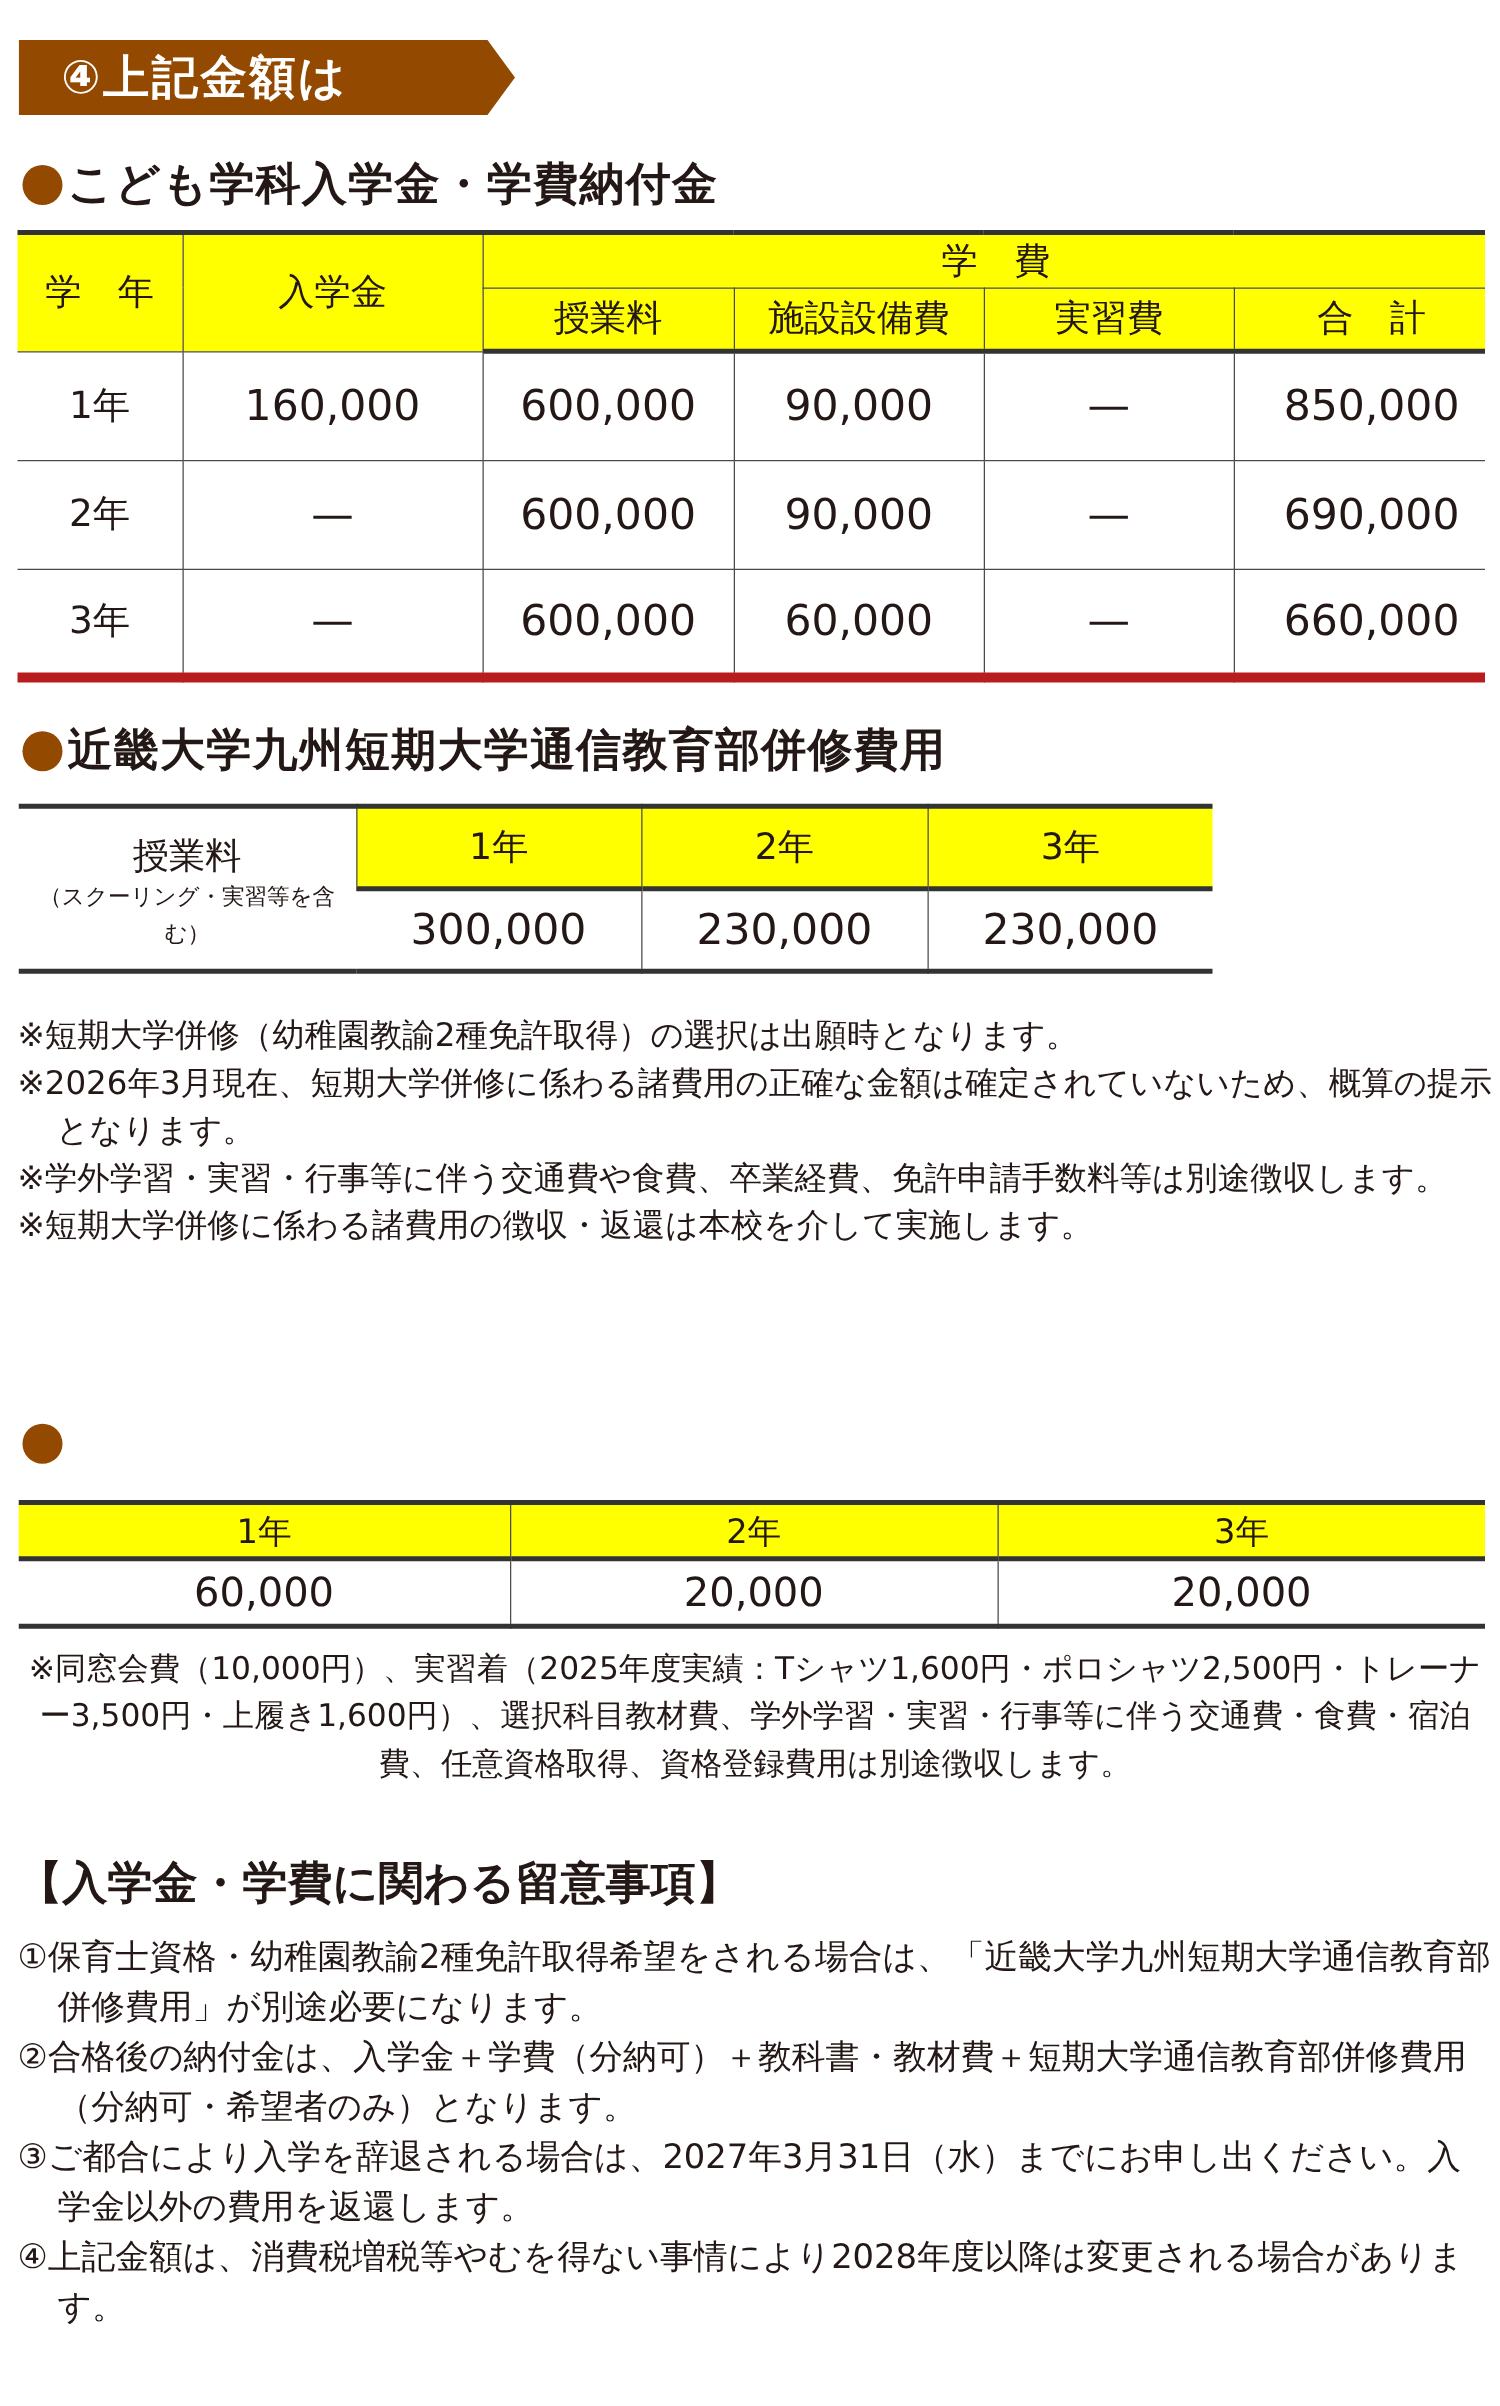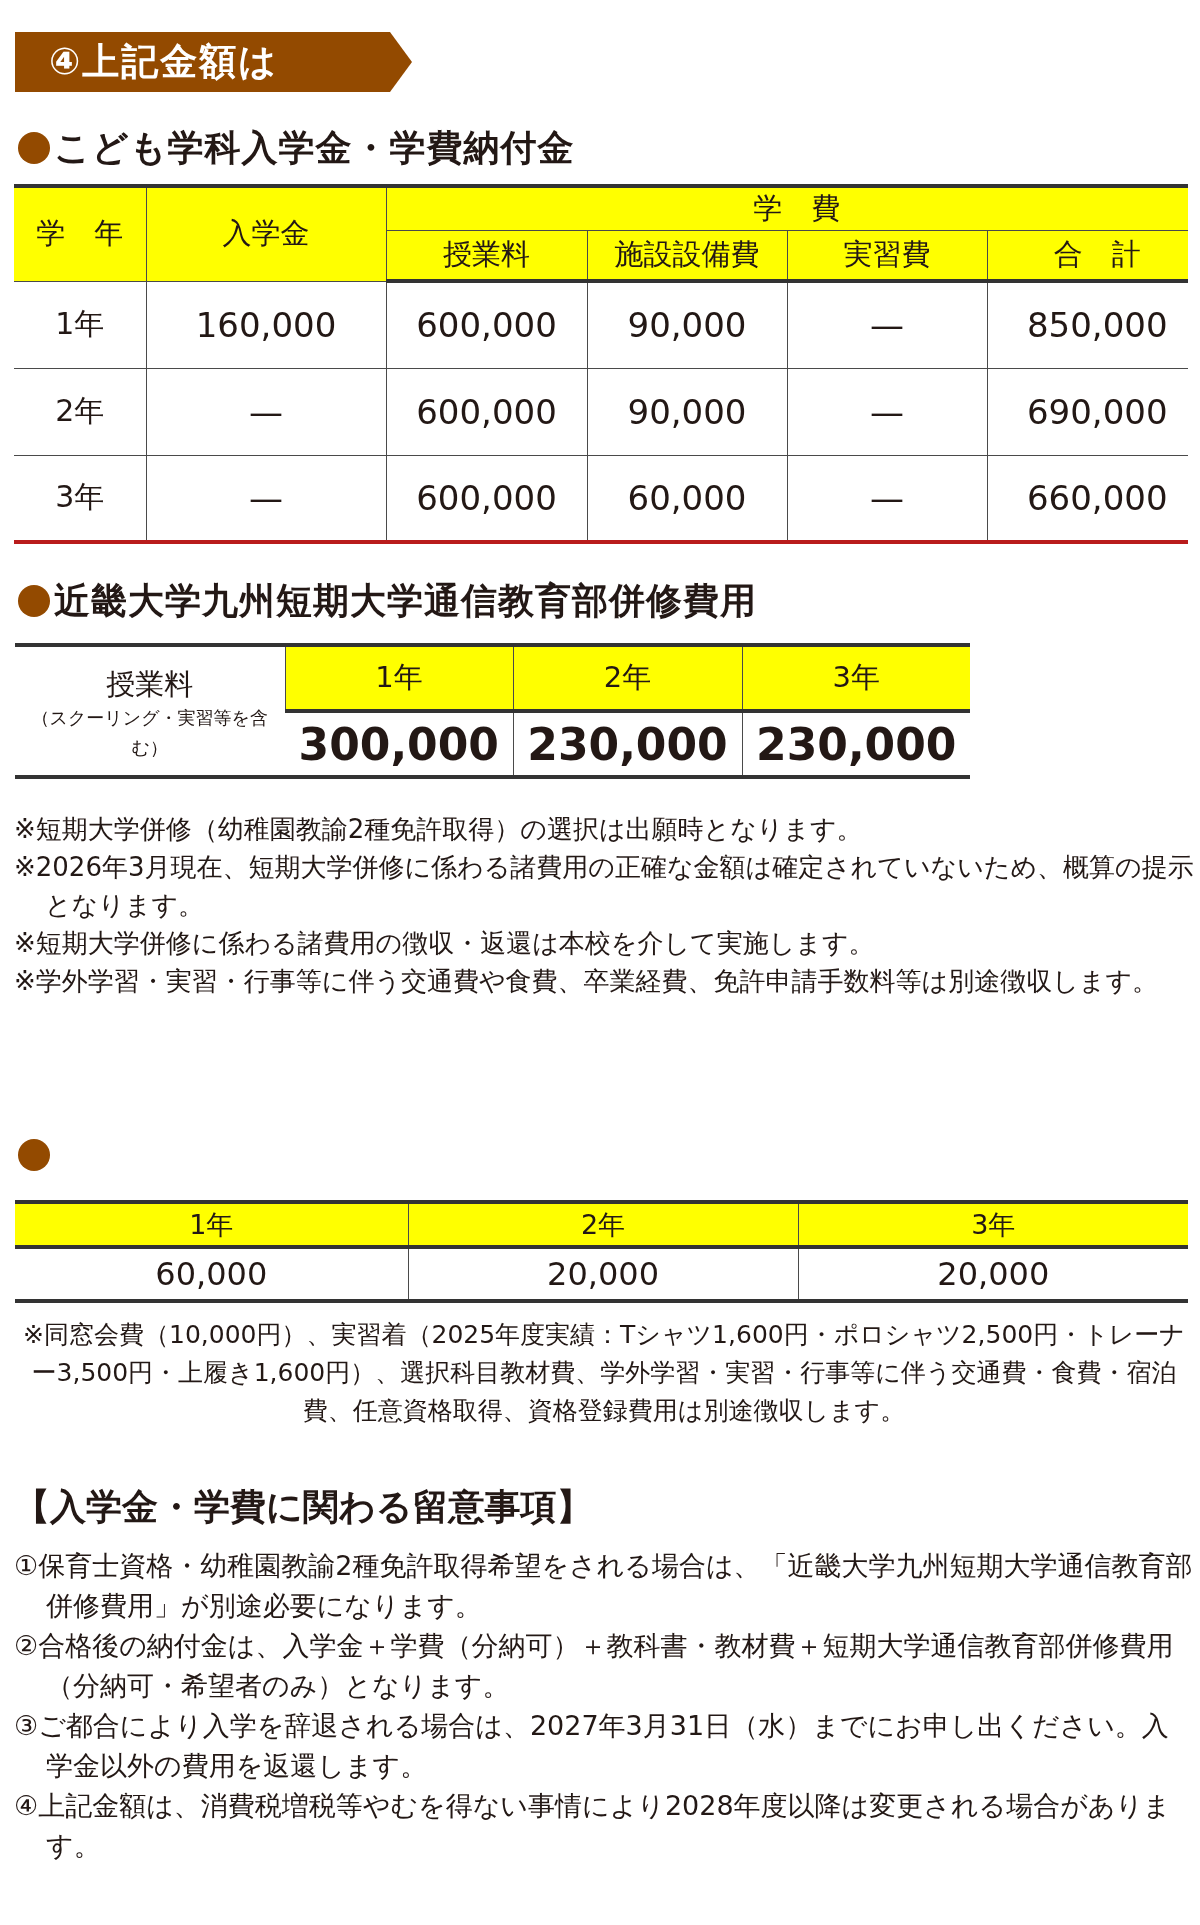--- a/index.html
+++ b/index.html
@@ -9,37 +9,37 @@
   .banner { position: absolute; left: 15px; top: 32px; height: 60px; width: 397px; }
   .banner svg { position: absolute; left: 0; top: 0; }
   .banner-text { position: absolute; left: 34px; top: 7px; font-size: 37px; font-weight: bold; color: #ffffff; letter-spacing: 2px; line-height: 46px; }
 
   .heading { position: absolute; left: 18px; font-size: 36px; font-weight: bold; line-height: 44px; display: flex; align-items: center; letter-spacing: 1px; }
   .heading .dot { width: 32px; height: 32px; border-radius: 50%; background: #934A00; display: inline-block; margin-right: 4px; flex: none; }
 
   table { position: absolute; border-collapse: collapse; table-layout: fixed; }
   td, th { text-align: center; vertical-align: middle; font-weight: normal; border: 1.5px solid #4a4a4a; }
   .yel { background: #FFFF00; }
-  .t1 { left: 14px; top: 184px; width: 1174px; border-top: 4px solid #333; border-bottom: 4px solid #b91c1c; }
+  .t1 { left: 14px; top: 184px; width: 1174px; border-top: 4px solid #333; border-bottom: 8px solid #b91c1c; }
   .t1 td, .t1 th { border-left: 1.5px solid #4a4a4a; border-right: 1.5px solid #4a4a4a; }
   .t1 tr td:first-child, .t1 tr th:first-child { border-left: none; }
   .t1 tr td:last-child, .t1 tr th:last-child { border-right: none; padding-left: 19px; }
   .t1 th { font-size: 29px; }
   .t1 .hdr-top { height: 44px; }
   .t1 .hdr-sub { height: 51px; }
   .t1 thead tr:last-child th { border-bottom: 4px solid #333; }
   .t1 td { font-size: 34px; height: 87px; }
   .t1 td.year { font-size: 30px; }
 
   .t2 { left: 15px; top: 643px; width: 955px; border-top: 4px solid #333; border-bottom: 4px solid #333; }
   .t2 td { border-left: 1.5px solid #4a4a4a; border-right: none; }
   .t2 td:first-child { border-left: none; }
   .t2 .hrow td { height: 66px; font-size: 29px; border-bottom: 4px solid #333; }
   .t2 .hrow td.label { border-bottom: none; }
-  .t2 .drow td { height: 66px; font-size: 44px; font-weight: bold; }
+  .t2 .drow td { height: 66px; font-size: 34px; }
   .t2 .label { background: #fff; }
   .label-main { font-size: 29px; display: block; line-height: 38px; margin-top: 6px; }
   .label-sub { font-size: 18px; display: block; line-height: 30px; }
 
   .t3 { left: 15px; top: 1200px; width: 1173px; border-top: 4px solid #333; border-bottom: 4px solid #333; }
   .t3 td { border-left: 1.5px solid #4a4a4a; border-right: none; }
   .t3 td:first-child { border-left: none; }
   .t3 .hrow td { height: 45px; font-size: 27px; border-bottom: 4px solid #333; }
   .t3 .drow td { height: 54px; font-size: 32px; }
 
@@ -142,22 +142,22 @@
     <td>300,000</td>
     <td>230,000</td>
     <td>230,000</td>
   </tr>
 </tbody>
   </table>
 
 <div class="notes" style="top:810px;">
   <div class="note">※短期大学併修（幼稚園教諭2種免許取得）の選択は出願時となります。</div>
   <div class="note">※2026年3月現在、短期大学併修に係わる諸費用の正確な金額は確定されていないため、概算の提示となります。</div>
+  <div class="note">※学外学習・実習・行事等に伴う交通費や食費、卒業経費、免許申請手数料等は別途徴収します。</div>
   <div class="note">※短期大学併修に係わる諸費用の徴収・返還は本校を介して実施します。</div>
-  <div class="note">※学外学習・実習・行事等に伴う交通費や食費、卒業経費、免許申請手数料等は別途徴収します。</div>
 </div>
 
 <div class="heading" style="top:1139px;">
   <span class="dot"></span>
 </div>
 
 <table class="t3">
   <colgroup>
     <col style="width:393px">
       <col style="width:390px">

